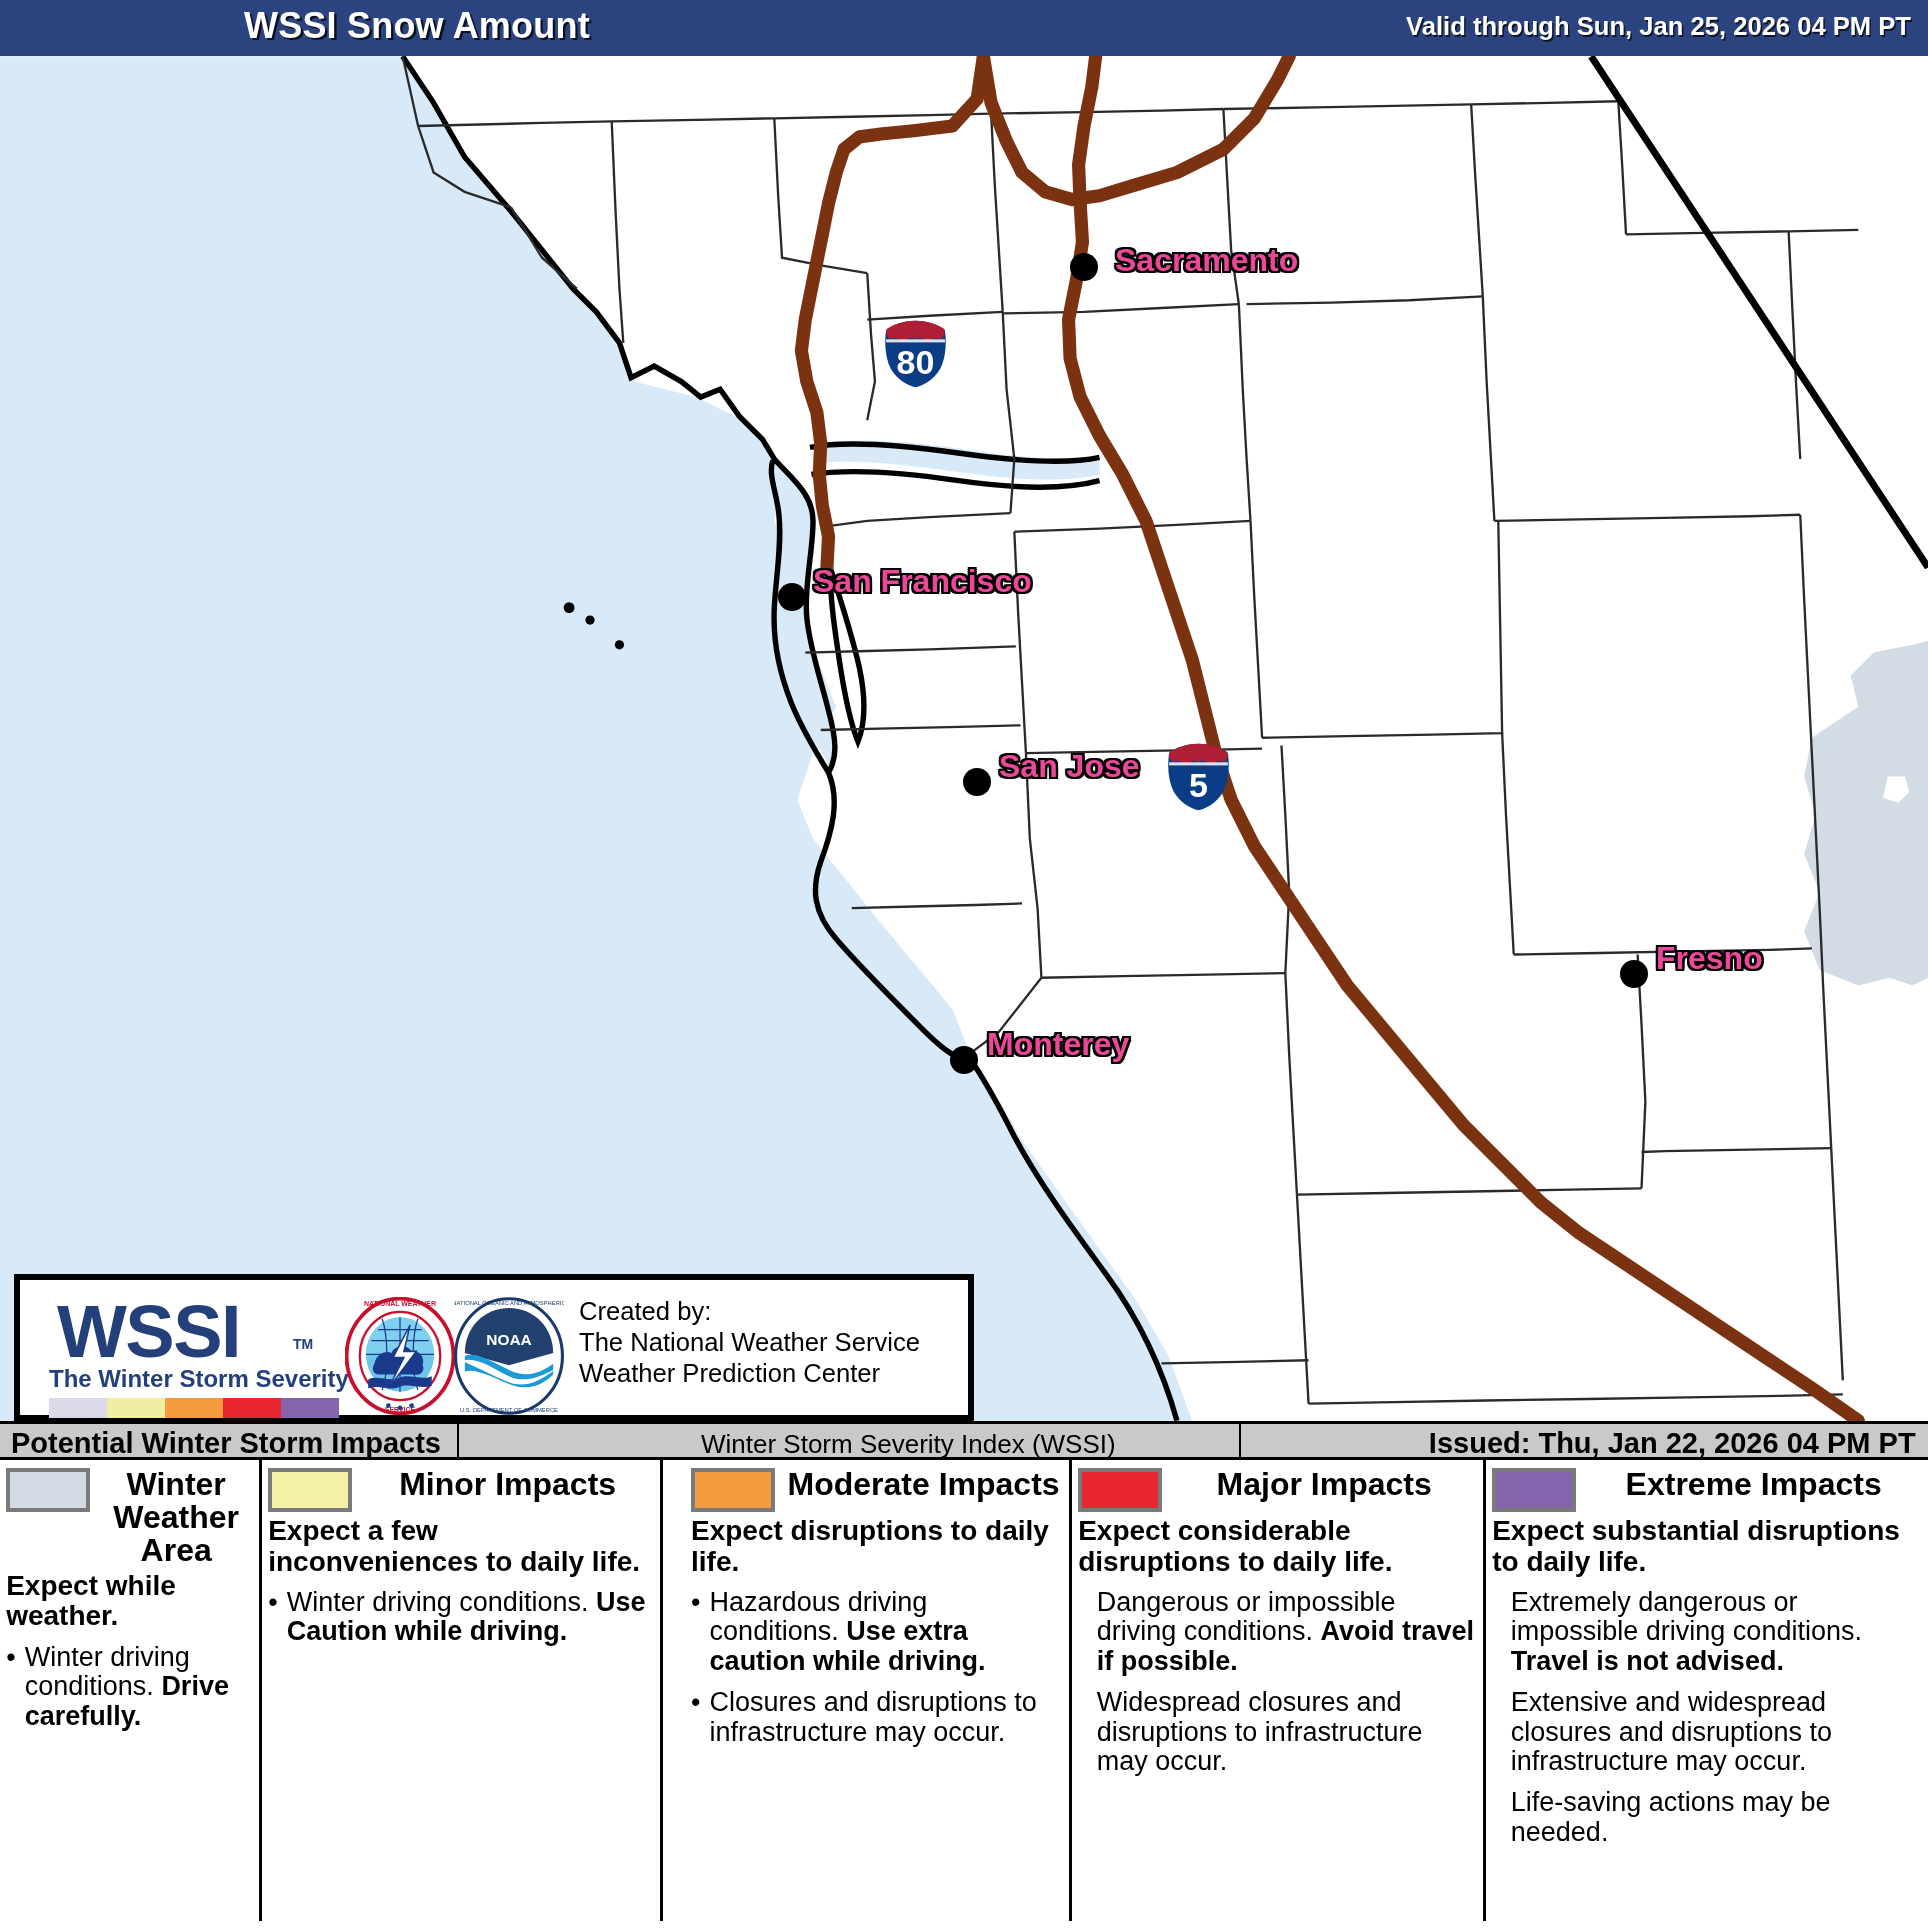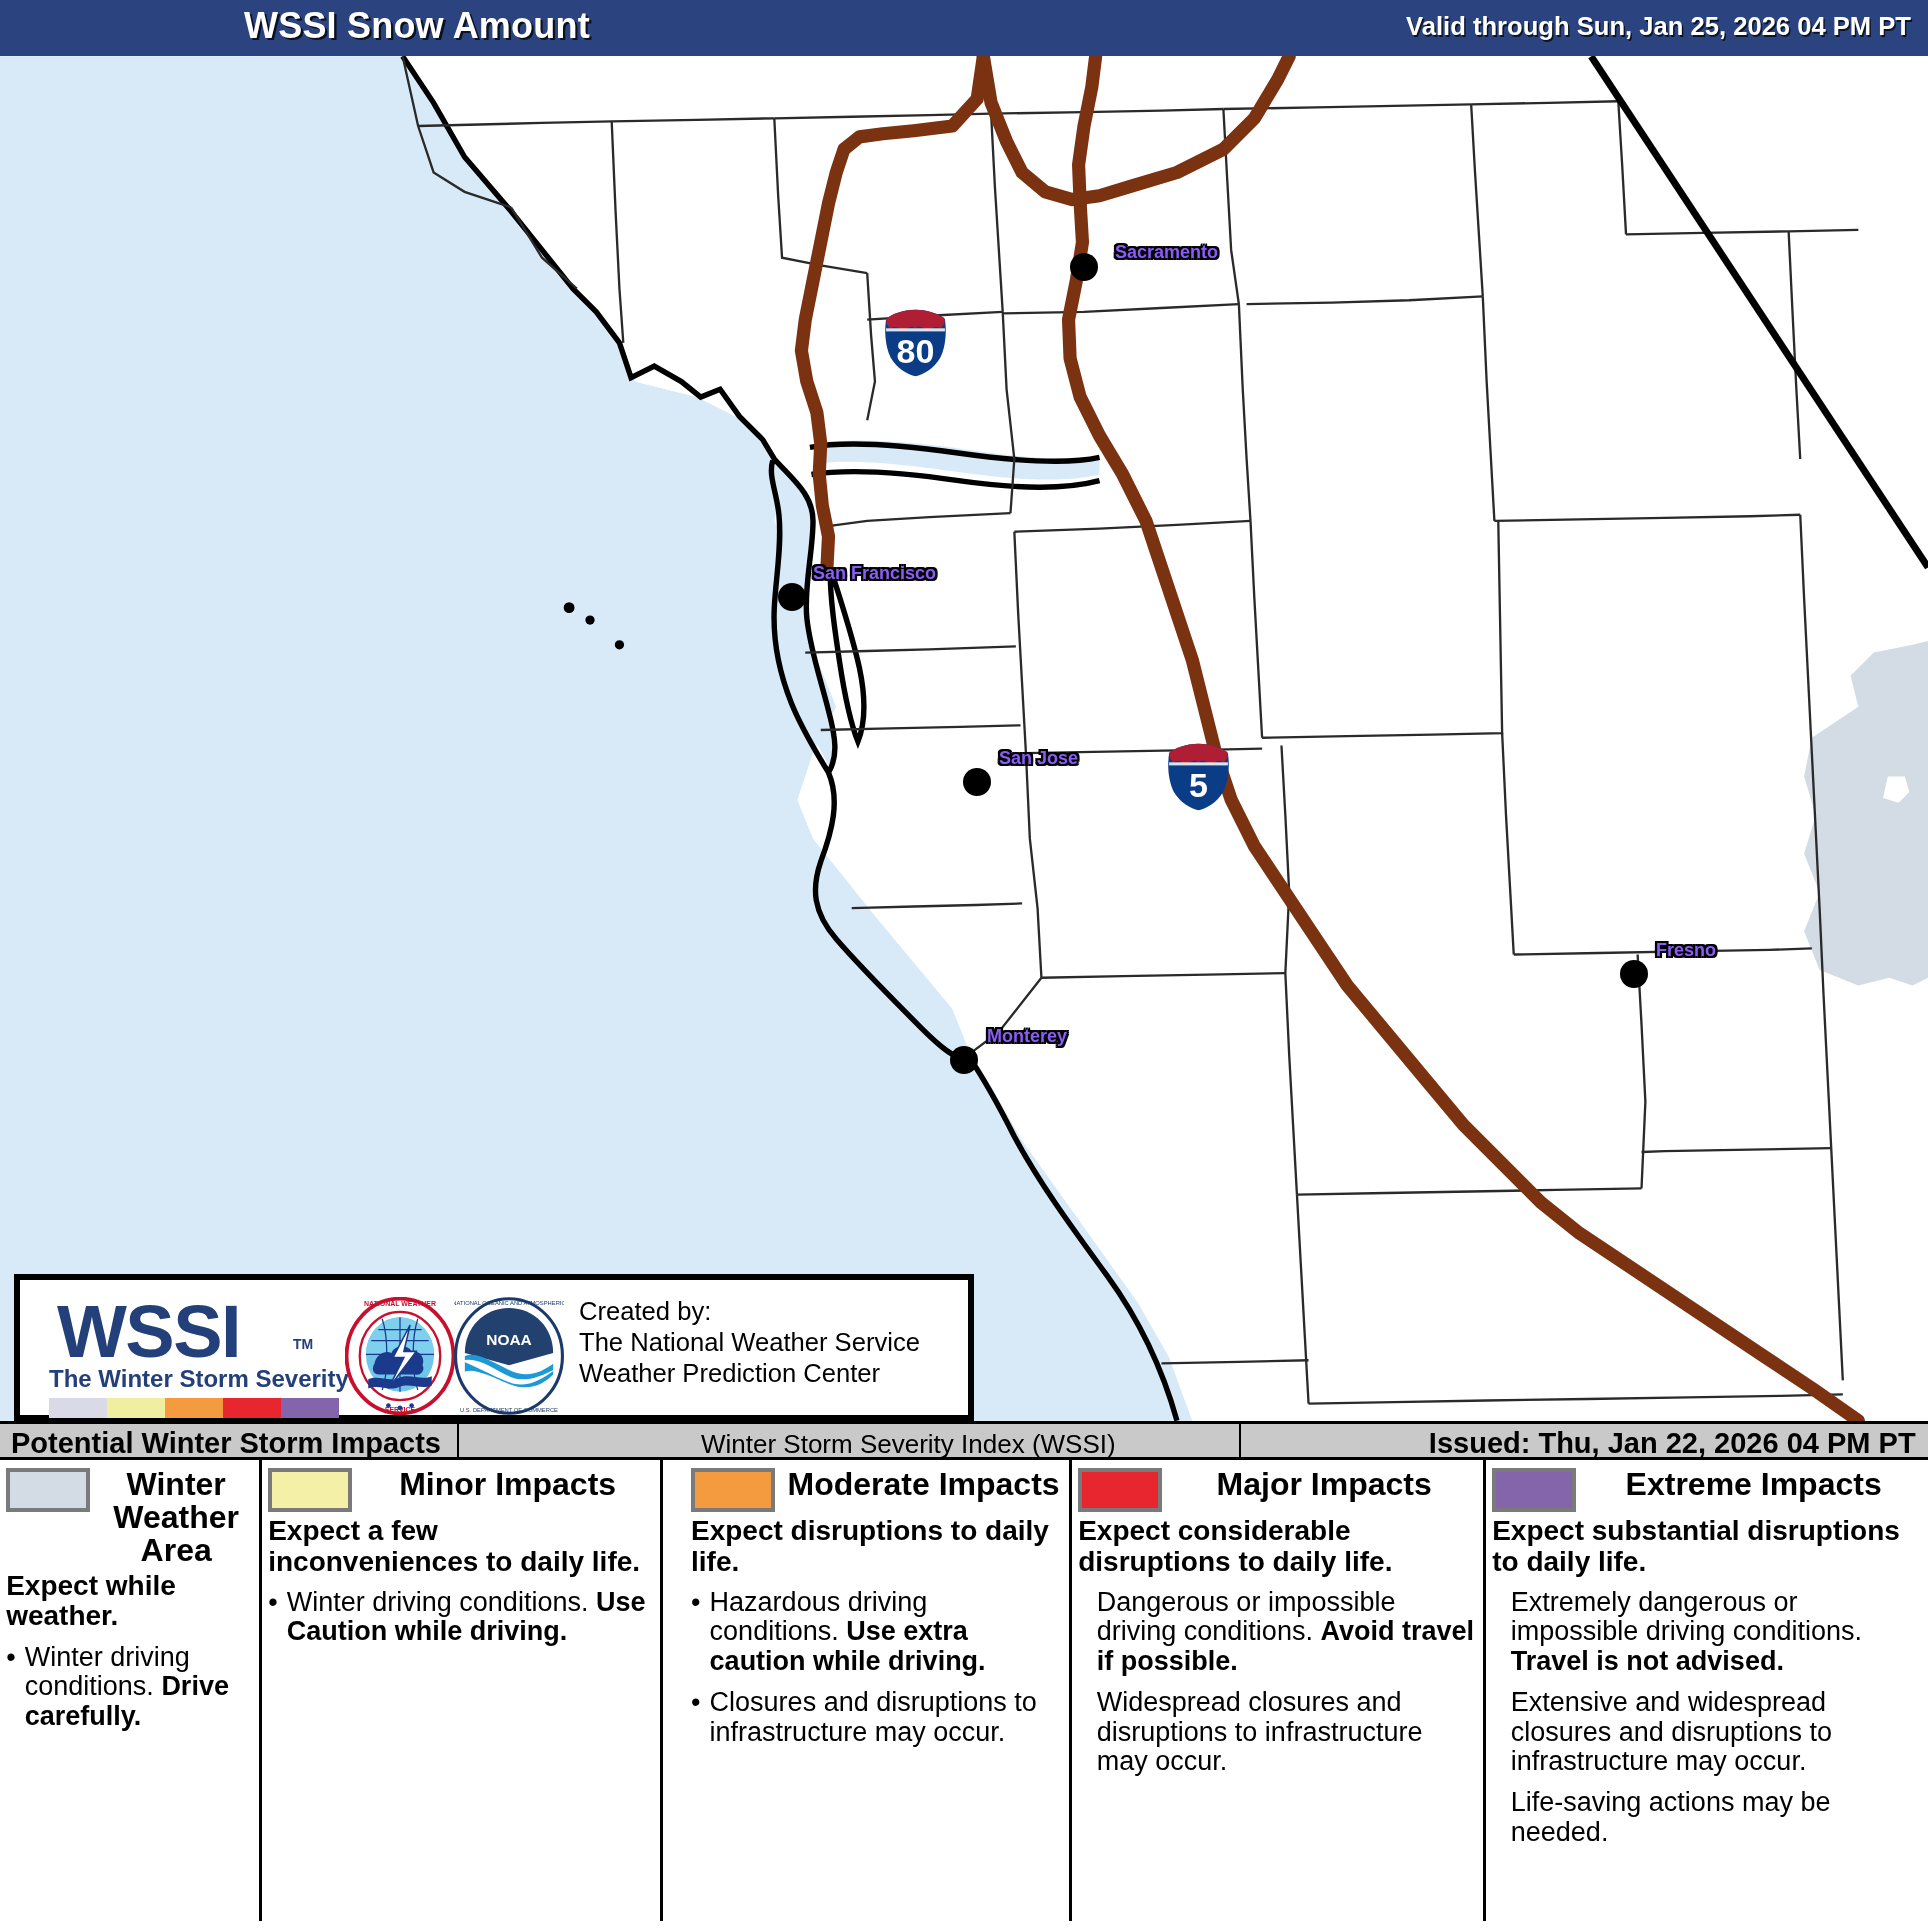--- a/index.html
+++ b/index.html
@@ -11,21 +11,21 @@
   #header .htitle{position:absolute;left:236px;top:5.4px;font-size:36px;font-weight:bold;color:#fff;
       text-shadow:2.3px 2.3px 0 rgba(0,0,0,.75);letter-spacing:0.2px;margin-left:8px;}
   #header .hvalid{position:absolute;right:17px;top:11.6px;font-size:25.6px;font-weight:bold;color:#fff;
       text-shadow:1.5px 1.5px 0 rgba(0,0,0,.7);}
 
   
   #map{position:absolute;left:0;top:56px;width:1928px;height:1365px;background:#fff;overflow:hidden;}
   #map svg{position:absolute;left:0;top:0;}
 
   .citydot{position:absolute;width:28px;height:28px;border-radius:50%;background:#000;}
-  .citylbl{position:absolute;font-size:18px;font-weight:bold;color:#8b5cf6;white-space:nowrap;
+  .citylbl{position:absolute;font-size:32px;font-weight:bold;color:#ec4899;white-space:nowrap;
      text-shadow:
        -2.3px -2.3px 0 #000, 2.3px -2.3px 0 #000, -2.3px 2.3px 0 #000, 2.3px 2.3px 0 #000,
        0 -2.3px 0 #000, 0 2.3px 0 #000, -2.3px 0 0 #000, 2.3px 0 0 #000;}
 
   
   .shield{position:absolute;width:65px;height:70px;}
   .shield .num{position:absolute;left:0;right:0;bottom:7px;text-align:center;color:#fff;
       font-size:34px;font-weight:bold;font-family:"Liberation Sans",sans-serif;}
 
   
@@ -214,21 +214,21 @@
 
     <div class="citydot" style="left:963px;top:712px;"></div>
     <div class="citylbl" style="left:999px;top:692px;">San Jose</div>
 
     <div class="citydot" style="left:1620px;top:904px;"></div>
     <div class="citylbl" style="left:1656px;top:884px;">Fresno</div>
 
     <div class="citydot" style="left:950px;top:990px;"></div>
     <div class="citylbl" style="left:987px;top:970px;">Monterey</div>
 
-    <div class="shield" style="left:883px;top:252px;">
+    <div class="shield" style="left:883px;top:263px;">
       <svg viewBox="0 0 84 90" width="65" height="70">
         <path d="M42,2 C58,2 74,8 80,14 C82,28 82,48 74,64 C66,78 52,86 42,88
                  C32,86 18,78 10,64 C2,48 2,28 4,14 C10,8 26,2 42,2 Z" fill="#0b3d87"></path>
         <path d="M42,2 C58,2 74,8 80,14 C80,20 78,24 74,26 C68,22 62,26 58,30
                  C52,24 46,22 42,26 C38,22 32,24 26,30 C22,26 16,22 10,26
                  C6,24 4,20 4,14 C10,8 26,2 42,2 Z" fill="#b01e35"></path>
         <rect x="4" y="26" width="76" height="4" fill="#ffffff" opacity=".85"></rect>
       </svg>
       <div class="num">80</div>
     </div>

